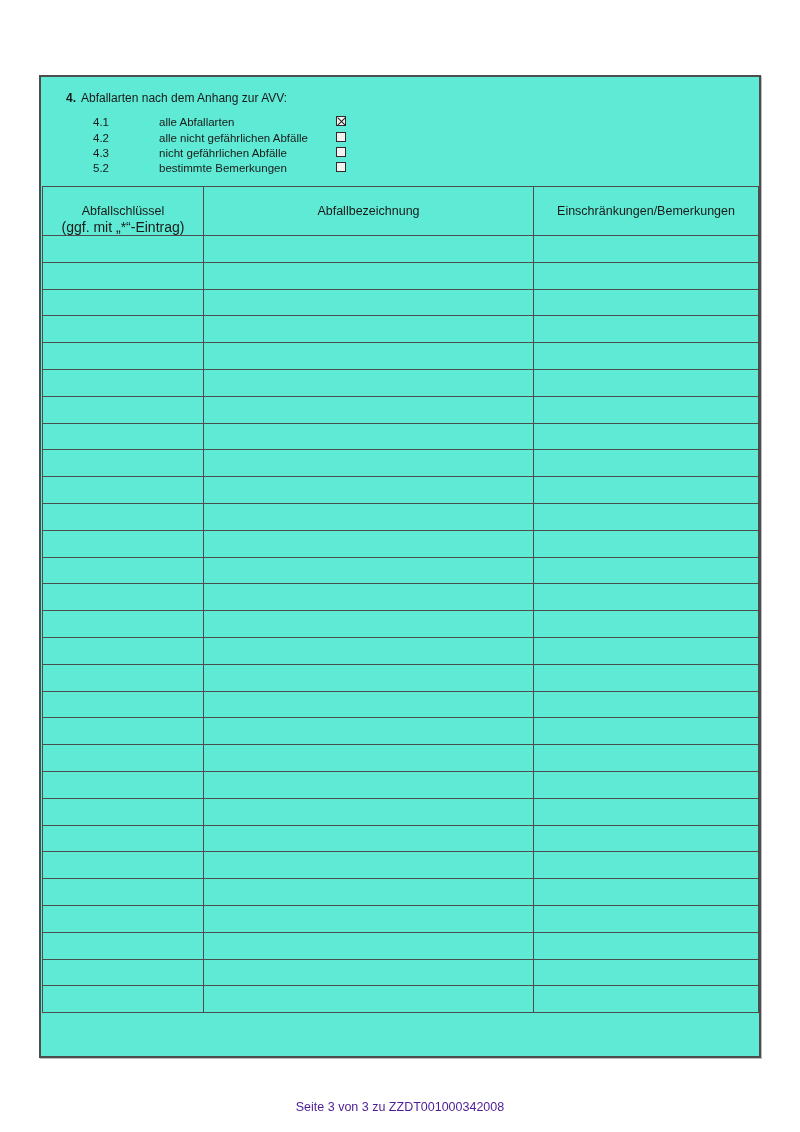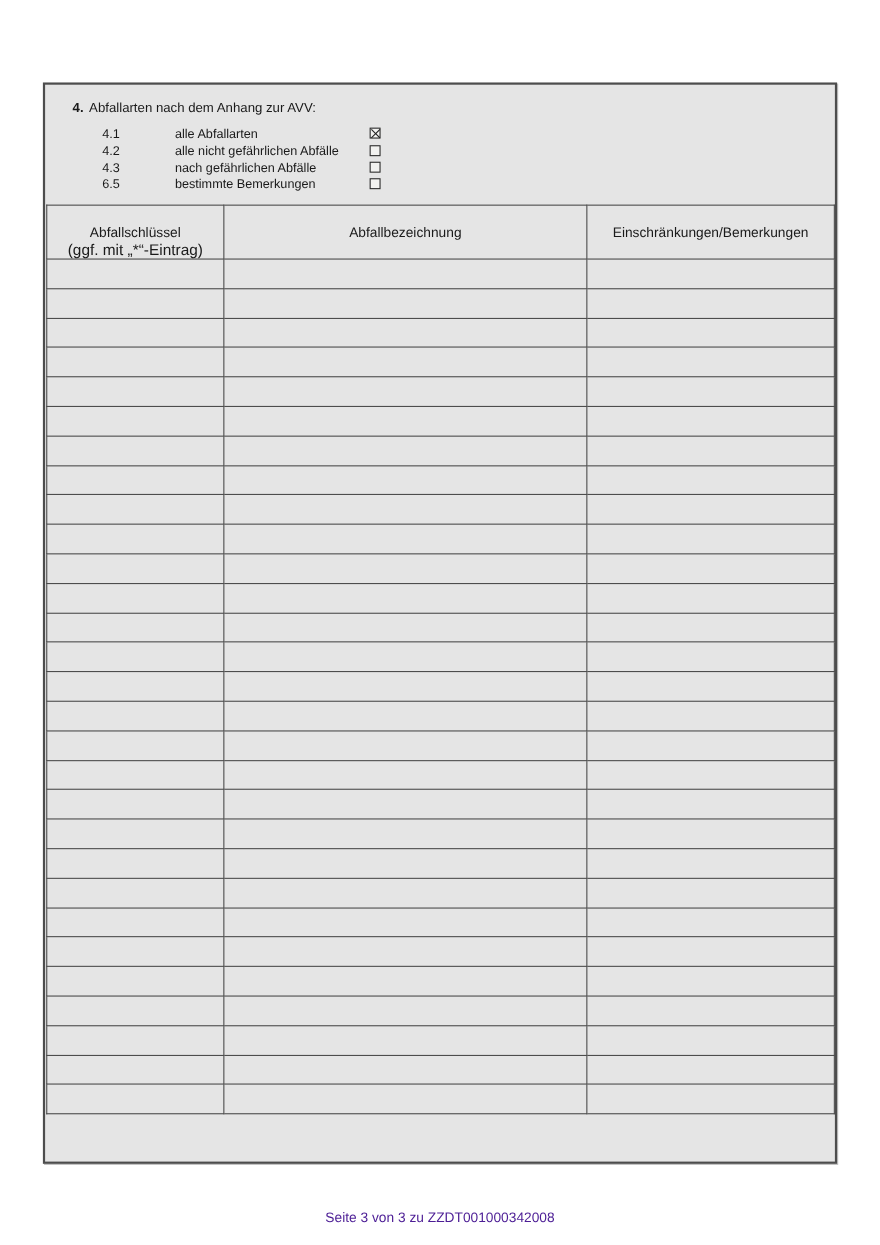--- a/index.html
+++ b/index.html
@@ -8,21 +8,21 @@
     background: #ffffff;
     font-family: "Liberation Sans", sans-serif;
     color: #1a1a1a;
     position: relative;
     overflow: hidden;
   }
   .form-box {
     position: absolute;
     left: 39px; top: 75px;
     width: 722px; height: 983px;
-    background: #e5e5e5;
+    background: #5eead4;
     border: 2px solid #4d4d4d;
     box-shadow: 1px 1px 0 #bdbdbd;
   }
   .heading {
     position: absolute;
     left: 25px; top: 14px;
     font-size: 12px;
     line-height: 14px;
     white-space: nowrap;
   }
@@ -103,25 +103,25 @@
         <span class="opt-label">alle Abfallarten</span>
         <span class="cb" data-checked="true"></span>
       </div>
       <div class="option-row" style="top: 54px;">
         <span class="opt-num">4.2</span>
         <span class="opt-label">alle nicht gefährlichen Abfälle</span>
         <span class="cb" data-checked="false"></span>
       </div>
       <div class="option-row" style="top: 69px;">
         <span class="opt-num">4.3</span>
-        <span class="opt-label">nach gefährlichen Abfälle</span>
+        <span class="opt-label">nicht gefährlichen Abfälle</span>
         <span class="cb" data-checked="false"></span>
       </div>
       <div class="option-row" style="top: 84px;">
-        <span class="opt-num">6.5</span>
+        <span class="opt-num">5.2</span>
         <span class="opt-label">bestimmte Bemerkungen</span>
         <span class="cb" data-checked="false"></span>
       </div>
     </div>
 
   <table class="waste-table">
     <colgroup>
       <col style="width:161px">
       <col style="width:330px">
       <col style="width:225px">

